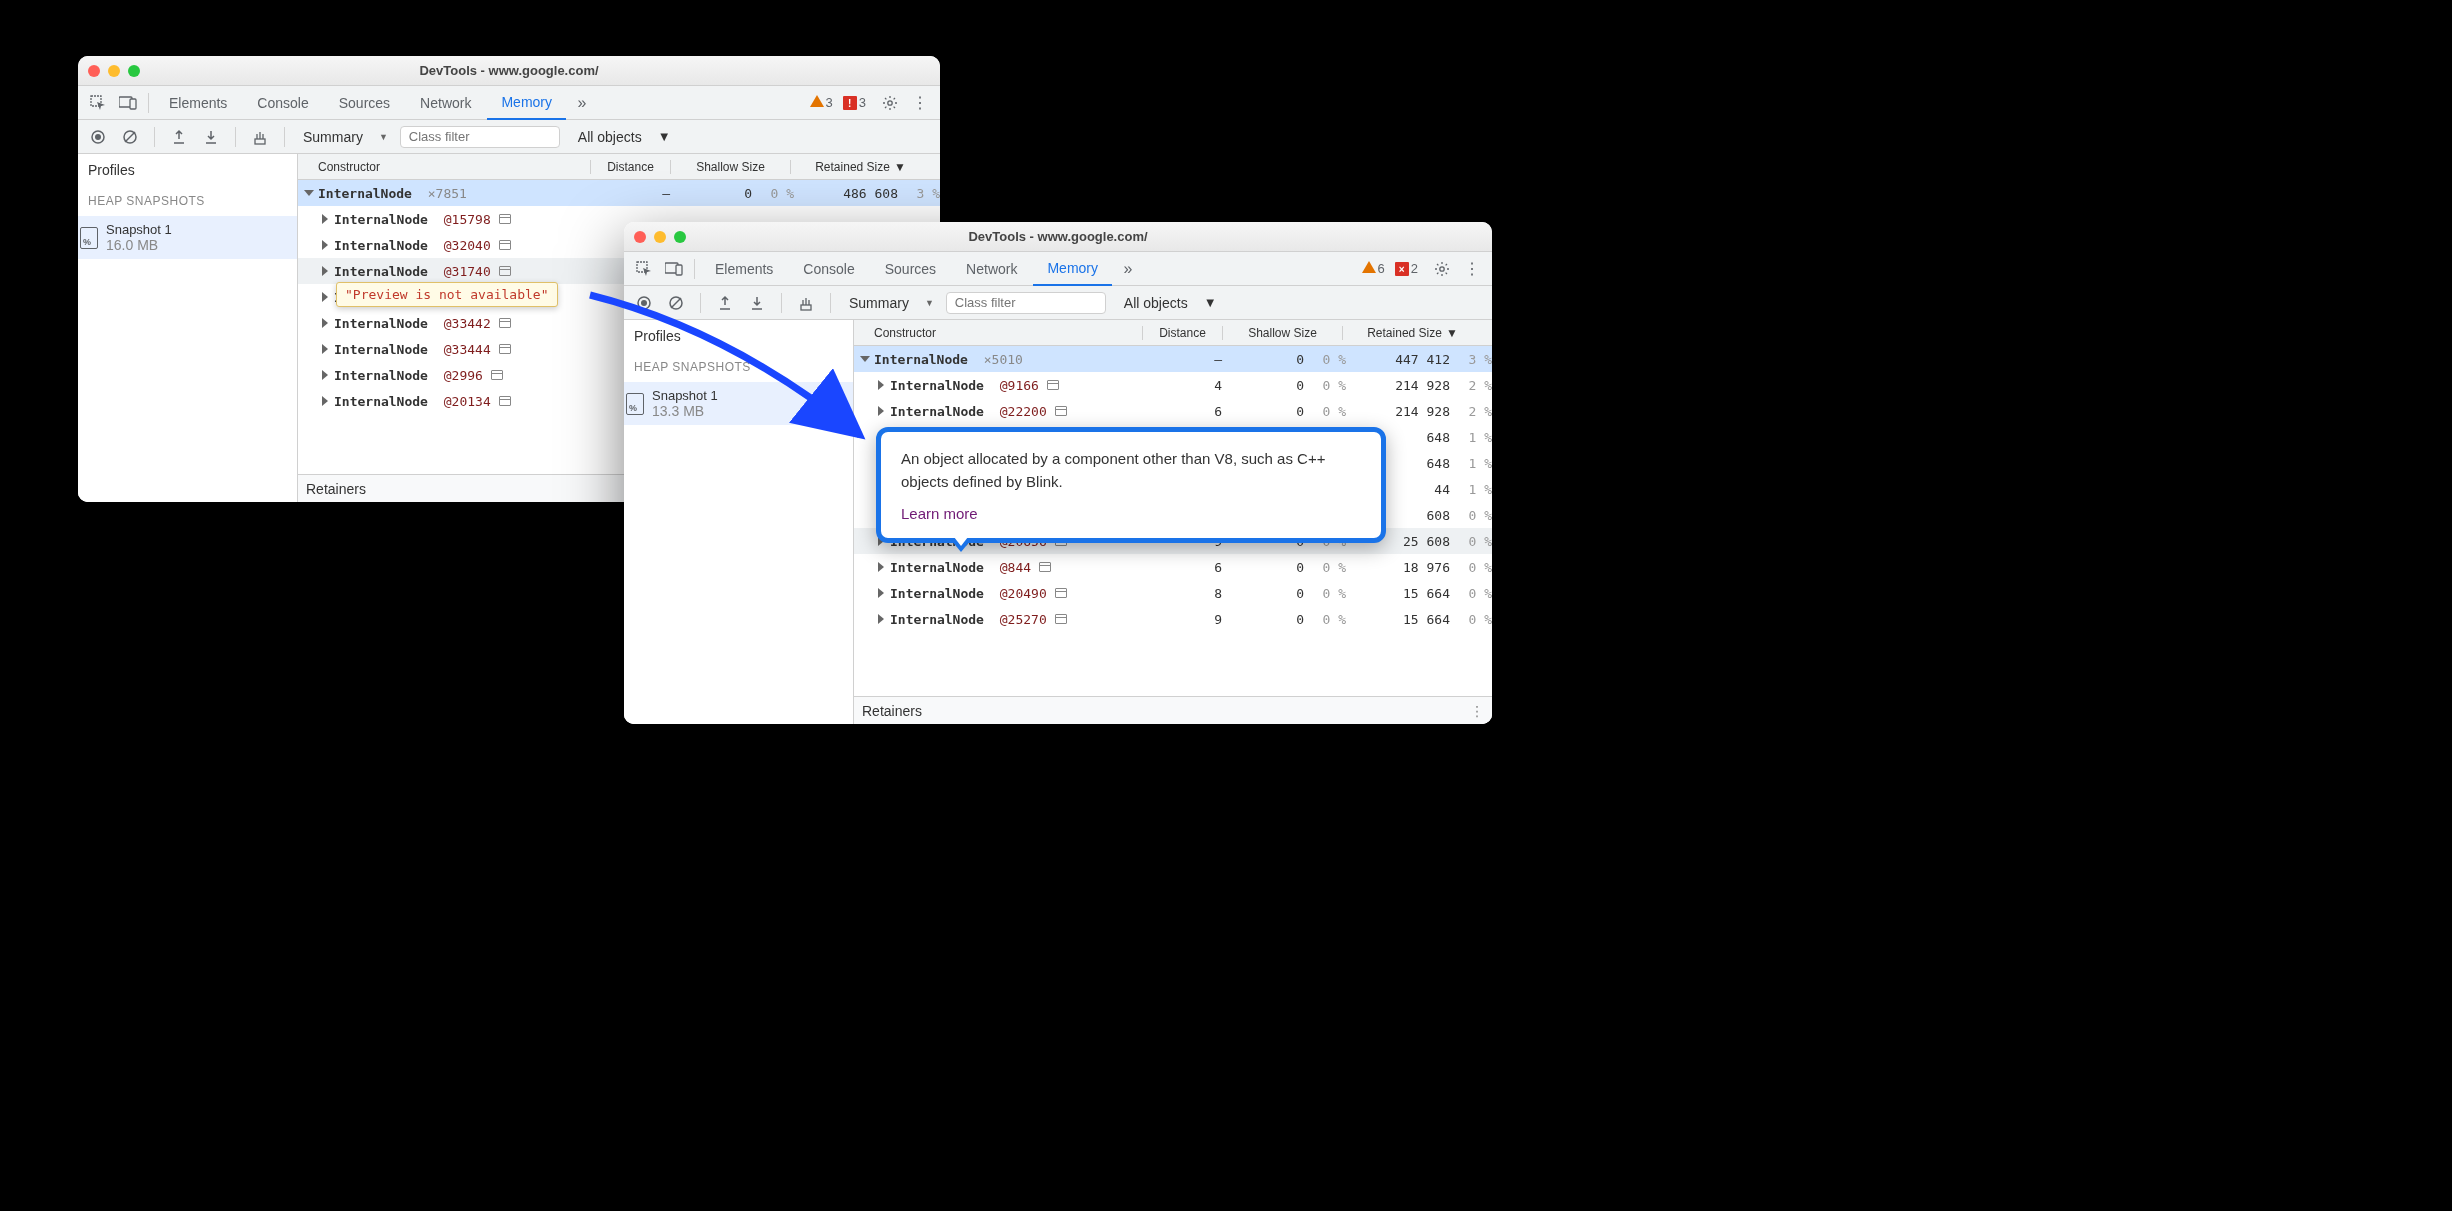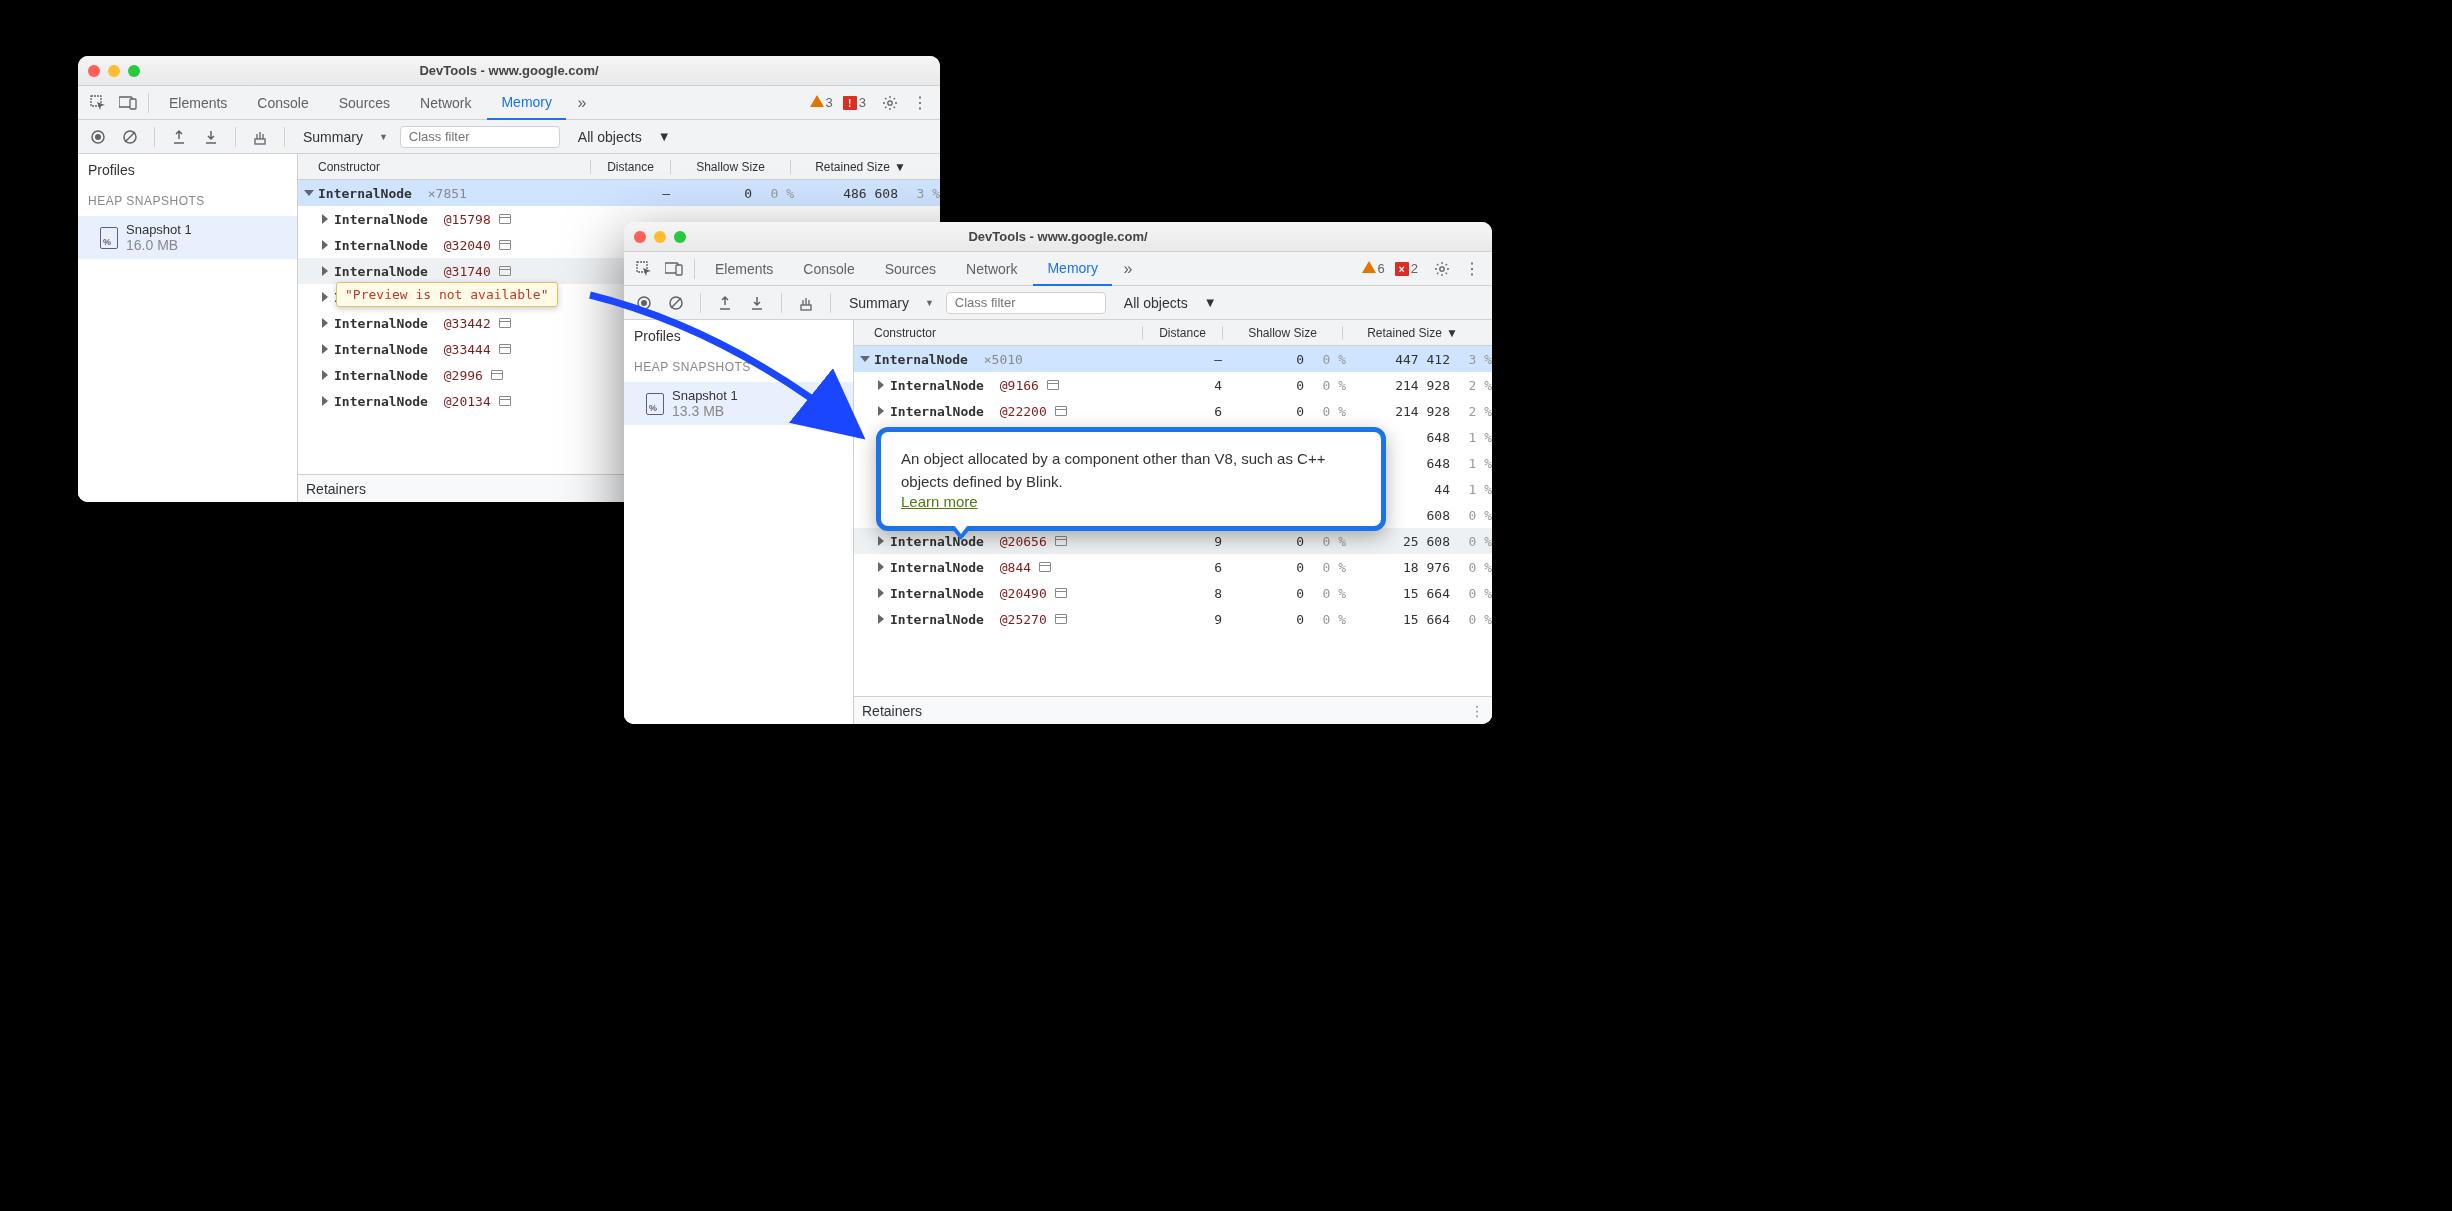--- a/index.html
+++ b/index.html
@@ -88,21 +88,21 @@
 }
 .toolbar .icon-btn { width:28px; height:28px; display:flex;align-items:center;justify-content:center;color:#5f6368;cursor:pointer;}
 .toolbar .vsep { width:1px; height:20px; background:#d0d0d0; margin:0 6px;}
 .dropdown { display:flex;align-items:center;gap:16px;padding:0 8px;color:#333;cursor:pointer;font-size:14px;justify-content:flex-end;}
 .dropdown .chev { color:#666; font-size:9px;}
 .filter-input { border:1px solid #d0d0d0; border-radius:4px; padding:2px 8px; font-size:13px; color:#888; width:160px; height:22px;}
 .content { display:flex; flex:1; overflow:hidden; background:#fff;}
 .sidebar { width:220px; border-right:1px solid #d0d0d0; background:#fff; overflow-y:auto; flex-shrink:0;}
 .sidebar-header { padding:8px 10px; font-size:14px; color:#333; font-weight:500;}
 .sidebar-section { padding:8px 10px; color:#888; font-size:12px; letter-spacing:0.5px;}
-.snapshot-item { display:flex; align-items:center; gap:8px; padding:6px 22px; cursor:pointer;}
+.snapshot-item { display:flex; align-items:center; gap:8px; padding:6px 2px; cursor:pointer;}
 .snapshot-item.selected { background:#e8f0fe;}
 .snap-icon { width:18px; height:22px; border:1.5px solid #5f6368; border-radius:2px; position:relative;}
 .snap-icon::after{content:"%";position:absolute;bottom:1px;left:2px;font-size:9px;color:#5f6368;font-weight:700;}
 .snap-text { display:flex; flex-direction:column;}
 .snap-name { font-size:13px; color:#333;}
 .snap-size { font-size:14px; color:#888;}
 .main { flex:1; display:flex; flex-direction:column; overflow:hidden;}
 .grid-header { display:flex; background:#f1f3f4; border-bottom:1px solid #d0d0d0; height:26px; align-items:center; font-size:12px; color:#333;}
 .col-constructor { flex:1; padding-left:20px;}
 .col-dist { width:80px; text-align:center; border-left:1px solid #d0d0d0;}
@@ -158,21 +158,21 @@
   border-right:10px solid transparent;
   border-top:12px solid #1a73e8;
 }
 .tooltip-new .pointer::after{
   content:"";position:absolute;top:-15px;left:-7px;
   width:0;height:0;
   border-left:7px solid transparent;
   border-right:7px solid transparent;
   border-top:9px solid #fff;
 }
-.learn-link { color:#4d7c0f; text-decoration:underline; cursor:pointer; display:inline-block; }
+.learn-link { color:#701a75; cursor:pointer; display:inline-block; margin-top:12px;}
 .arrow-svg { position:absolute; z-index:150; pointer-events:none;}
 .scrollbar-stub{width:10px;background:#f1f1f1;border-left:1px solid #e0e0e0;}
 </style>
 </head>
 <body>
 
 <div class="window" style="left:78px; top:56px; width:862px; height:446px;">
   <div class="titlebar">
     <div class="traffic-lights">
       <div class="tl red"></div>

